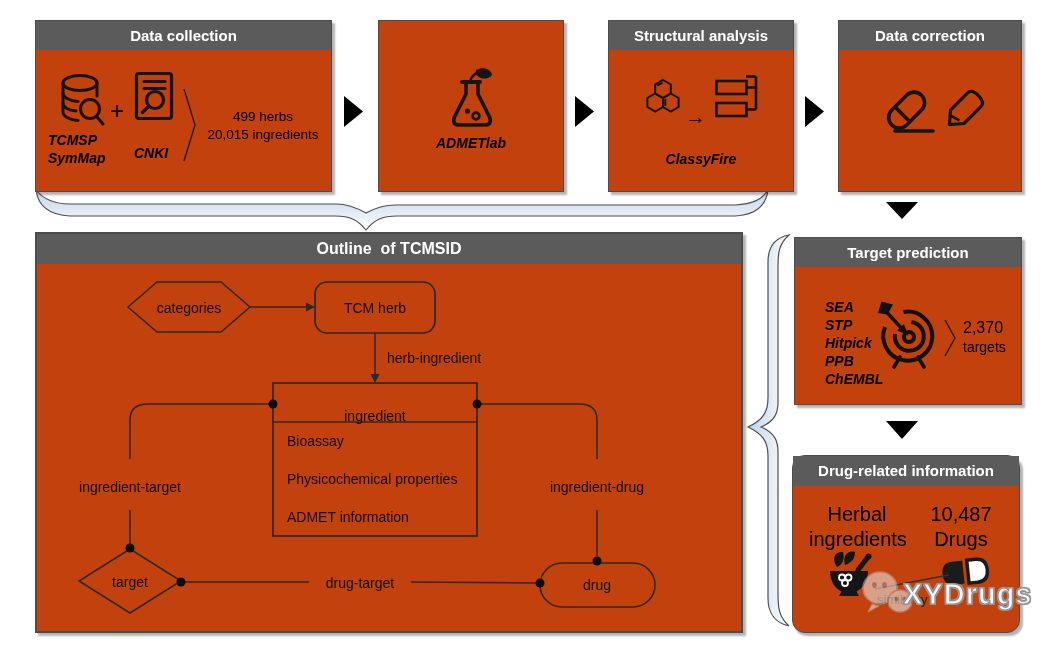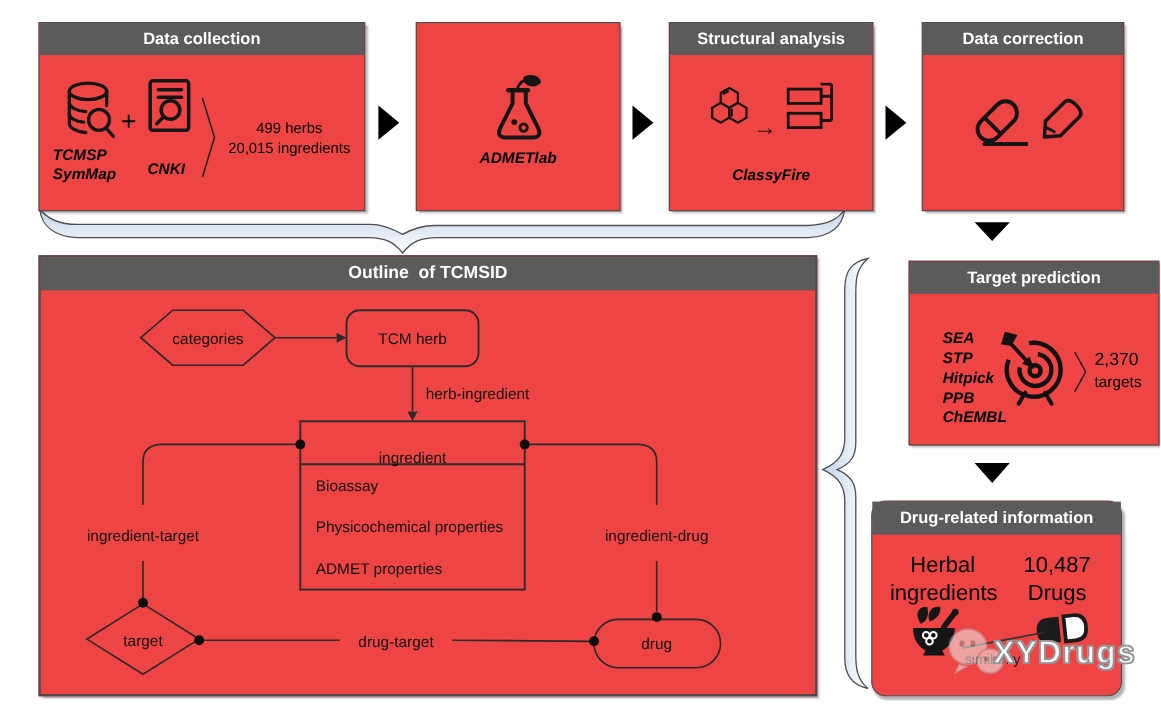--- a/index.html
+++ b/index.html
@@ -6,21 +6,21 @@
   html,body { background:#fff; }
   .canvas {
     position: relative; width: 1055px; height: 648px; background: #fff;
     font-family: "Liberation Sans", sans-serif; color:#111; overflow: hidden;
   }
   svg { display:block; }
   .layer { position:absolute; left:0; top:0; width:1055px; height:648px; pointer-events:none; }
   .braces { z-index:0; }
   .overlay { z-index:3; }
   .panel {
-    position:absolute; background:#ef4444; border:1.6px solid #4c4c4c;
+    position:absolute; background:#c2410c; border:1.6px solid #4c4c4c;
     box-shadow: 2.5px 2.5px 2px rgba(0,0,0,0.30); z-index:1;
   }
   .panel-header {
     height:29px; line-height:29px; background:#5b5b5b; color:#fff;
     font-weight:bold; font-size:15px; text-align:center; width:100%;
   }
   .outline-header { height:30px; line-height:30px; font-size:16px; white-space:pre; }
   .abs { position:absolute; }
   .lbl { position:absolute; z-index:4; font-size:14px; color:#111; }
   .ctr { text-align:center; }
@@ -205,28 +205,28 @@
       <circle cx="540" cy="583" r="4.5"></circle>
     </g>
   </svg>
 
   <div class="lbl ctr" style="left:129px; top:300px; width:120px;">categories</div>
   <div class="lbl ctr" style="left:315px; top:300px; width:120px;">TCM herb</div>
   <div class="lbl" style="left:387px; top:350px;">herb-ingredient</div>
   <div class="lbl ctr" style="left:273px; top:408px; width:204px;">ingredient</div>
   <div class="lbl" style="left:287px; top:433px;">Bioassay</div>
   <div class="lbl" style="left:287px; top:471px;">Physicochemical properties</div>
-  <div class="lbl" style="left:287px; top:509px;">ADMET properties</div>
+  <div class="lbl" style="left:287px; top:509px;">ADMET information</div>
   <div class="lbl ctr" style="left:55px; top:479px; width:150px;">ingredient-target</div>
   <div class="lbl ctr" style="left:522px; top:479px; width:150px;">ingredient-drug</div>
   <div class="lbl ctr" style="left:95px; top:574px; width:70px;">target</div>
   <div class="lbl ctr" style="left:547px; top:577px; width:100px;">drug</div>
   <div class="lbl ctr" style="left:310px; top:575px; width:100px;">drug-target</div>
 
-  <div class="panel" style="left:826px; top:237px; width:228px; height:168px;">
+  <div class="panel" style="left:794px; top:237px; width:228px; height:168px;">
     <div class="panel-header">Target prediction</div>
     <div class="abs tools-list" style="left:30px; top:60px;">
       <div>SEA</div>
       <div>STP</div>
       <div>Hitpick</div>
       <div>PPB</div>
       <div>ChEMBL</div>
     </div>
     <svg class="abs" style="left:82px; top:62px;" width="64" height="70" viewBox="0 0 64 70">
       <g fill="none" stroke="#111" stroke-width="4">

